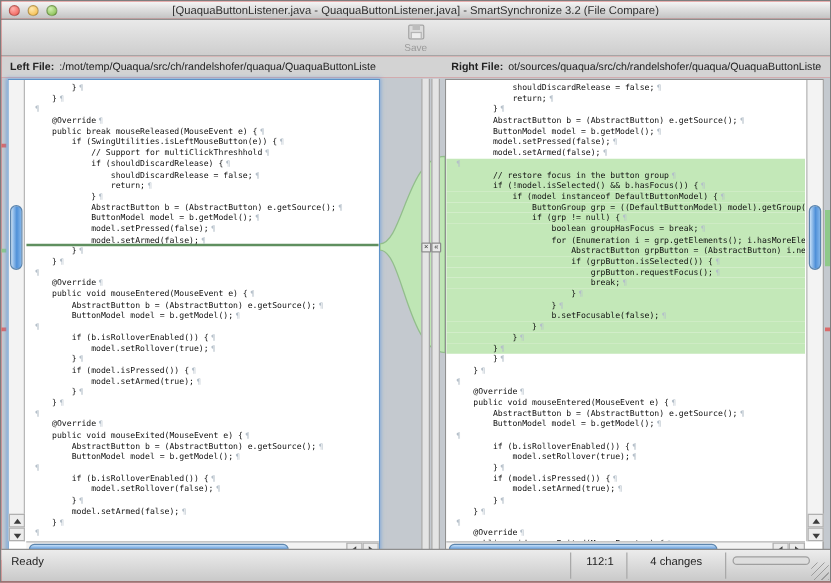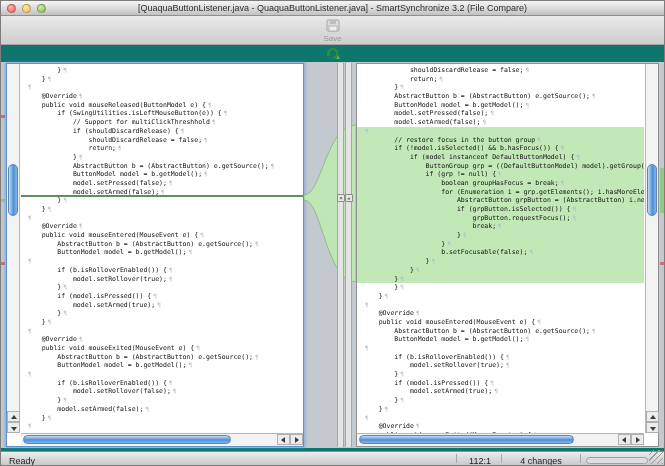--- a/index.html
+++ b/index.html
@@ -1,17 +1,17 @@
 <!DOCTYPE html>
 <html><head>
 <meta charset="utf-8">
 <style>
   * { margin:0; padding:0; box-sizing:border-box; }
   body { font-family:"Liberation Sans", sans-serif; background:#e9e9e9; }
-  .window{ position:relative; width:665px; height:466px; background:#0f766e;
+  .window{ position:relative; width:665px; height:466px; background:#ef4444;
            border:1px solid #7d7d7d; overflow:hidden; }
 
   
   .titlebar{ position:absolute; top:0; left:0; right:0; height:15px;
     background:linear-gradient(180deg,#f6f6f6,#d2d2d2 70%,#c2c2c2);
     border-bottom:1px solid #8f8f8f; }
   .lights{ position:absolute; left:6px; top:3px; display:flex; gap:6px; }
   .light{ width:9px; height:9px; border-radius:50%; border:1px solid rgba(0,0,0,.25); }
   .light.red{ background:radial-gradient(circle at 35% 30%,#ffb3ae,#f0564e); }
   .light.yellow{ background:radial-gradient(circle at 35% 30%,#ffe9b0,#f2b740); }
@@ -89,21 +89,21 @@
     text-align:center; background:#e8e8e8; border:1px solid #8c8c8c; border-radius:1px; color:#333; }
   .gbtn1{ left:33px; } .gbtn2{ left:41px; }
 
   
   .ovl{ position:absolute; left:0; top:1px; width:4px; height:384px; }
   .ovr{ position:absolute; left:659px; top:1px; width:5px; height:384px; }
   .tick{ position:absolute; left:0; width:100%; height:3px; }
   .tick.red{ background:#d96a6a; } .tick.green{ background:#8fc98a; }
 
   
-  .statusbar{ position:absolute; left:0; right:0; bottom:0; height:14px;
+  .statusbar{ position:absolute; left:0; right:0; bottom:0; height:26px;
     background:linear-gradient(180deg,#ececec,#c9c9c9); border-top:1px solid #8e8e8e;
     font-size:9px; color:#222; }
   .st-ready{ position:absolute; left:8px; top:4px; }
   .st-sep{ position:absolute; top:2px; bottom:2px; width:1px; background:#a9a9a9; }
   .st-pos{ position:absolute; left:458px; width:42px; top:4px; text-align:center; }
   .st-changes{ position:absolute; left:503px; width:74px; top:4px; text-align:center; }
   .st-progress{ position:absolute; left:585px; top:5px; width:62px; height:7px;
     background:#dedede; border:1px solid #9f9f9f; border-radius:4px; }
   .st-grip{ position:absolute; right:1px; bottom:1px; width:14px; height:14px;
     background:repeating-linear-gradient(135deg,transparent 0 3px,#9c9c9c 3px 4px); }
@@ -149,20 +149,28 @@
       <span class="tb-icon">
         <span class="mini-box">
             <span class="tri tri-left" style="left:2px;top:3px;border-right-color:#3c3c3c;"></span>
             <span style="position:absolute;left:6px;top:5px;width:4px;height:1px;background:#3c3c3c;"></span>
           </span>
       </span>
       <span class="tb-label">Take Left</span>
     </div>
   </div>
 
+  <div class="fileheader">
+    <div class="fh-group fh-left">
+      <span class="fh-label">Left File:</span><span>:/mot/temp/Quaqua/src/ch/randelshofer/quaqua/QuaquaButtonListe</span>
+    </div>
+    <div class="fh-group fh-right">
+      <span class="fh-label">Right File:</span><span>ot/sources/quaqua/src/ch/randelshofer/quaqua/QuaquaButtonListe</span>
+    </div>
+  </div>
 
   <div class="main">
 
     <div class="ovl">
       <div class="tick red" style="top:52px;"></div>
       <div class="tick green" style="top:136px;"></div>
       <div class="tick red" style="top:199px;"></div>
     </div>
 
     <div class="pane pane-left">
@@ -175,21 +183,21 @@
           <div class="sb-btn">
               <span class="tri tri-down"></span>
             </div>
         </div>
       </div>
       <div class="codearea" id="left-code">
           <div class="code-line"><span>        }</span><span class="pilcrow">¶</span></div>
           <div class="code-line"><span>    }</span><span class="pilcrow">¶</span></div>
           <div class="code-line"><span></span><span class="pilcrow">¶</span></div>
           <div class="code-line"><span>    @Override</span><span class="pilcrow">¶</span></div>
-          <div class="code-line"><span>    public void mouseReleased(ButtonModel e) {</span><span class="pilcrow">¶</span></div>
+          <div class="code-line"><span>    public break mouseReleased(MouseEvent e) {</span><span class="pilcrow">¶</span></div>
           <div class="code-line"><span>        if (SwingUtilities.isLeftMouseButton(e)) {</span><span class="pilcrow">¶</span></div>
           <div class="code-line"><span>            // Support for multiClickThreshhold</span><span class="pilcrow">¶</span></div>
           <div class="code-line"><span>            if (shouldDiscardRelease) {</span><span class="pilcrow">¶</span></div>
           <div class="code-line"><span>                shouldDiscardRelease = false;</span><span class="pilcrow">¶</span></div>
           <div class="code-line"><span>                return;</span><span class="pilcrow">¶</span></div>
           <div class="code-line"><span>            }</span><span class="pilcrow">¶</span></div>
           <div class="code-line"><span>            AbstractButton b = (AbstractButton) e.getSource();</span><span class="pilcrow">¶</span></div>
           <div class="code-line"><span>            ButtonModel model = b.getModel();</span><span class="pilcrow">¶</span></div>
           <div class="code-line"><span>            model.setPressed(false);</span><span class="pilcrow">¶</span></div>
           <div class="code-line"><span>            model.setArmed(false);</span><span class="pilcrow">¶</span></div>

